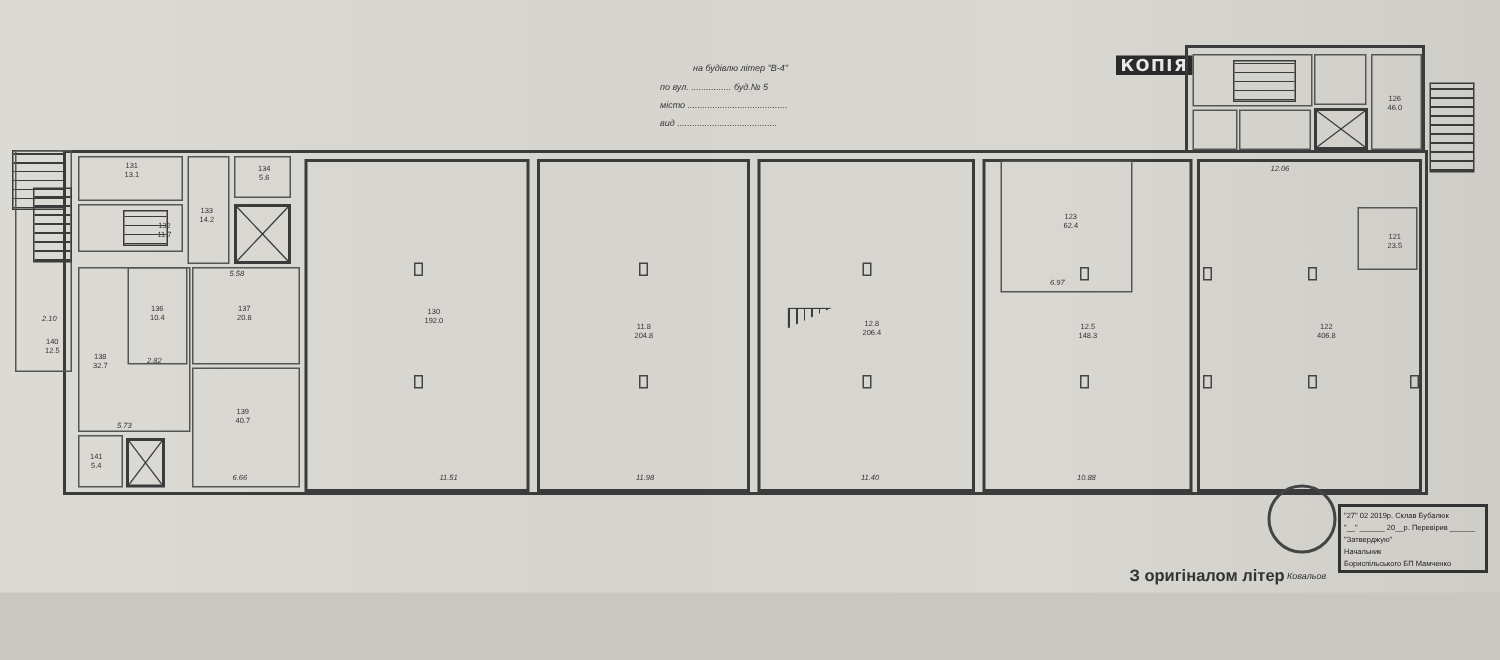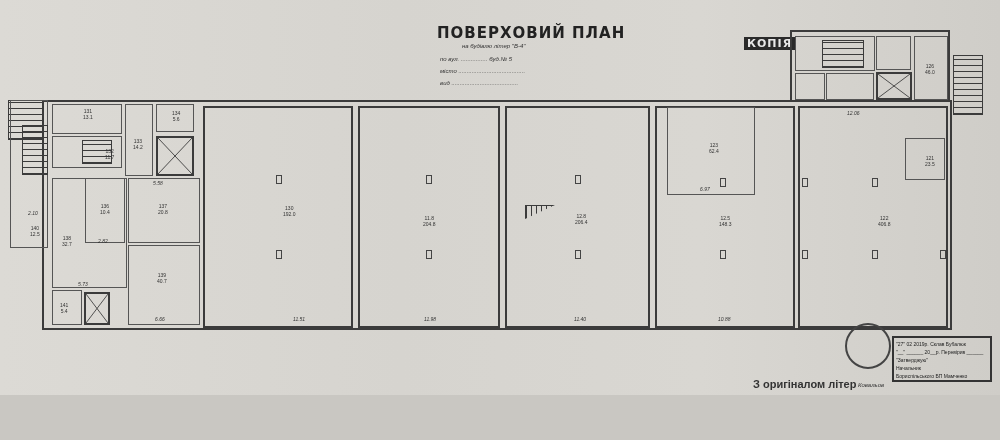--- a/index.html
+++ b/index.html
@@ -23,21 +23,20 @@
   .stamp-box div{line-height:8px;white-space:nowrap;}
   .original{position:absolute;left:753px;top:378px;font-size:11px;font-weight:bold;color:#333;}
   .sig{position:absolute;left:858px;top:382px;font-size:6px;font-style:italic;color:#333;}
 </style>
 </head>
 <body>
 
 <div id="sheet">
   <div class="paper-bottom"></div>
 
-  <div class="title">ПОВЕРХОВИЙ ПЛАН</div>
   <div class="subline" style="left:462px;top:43px;"><span>на будівлю літер</span> <span>"В-4"</span></div>
   <div class="subline" style="left:440px;top:56px;"><span>по вул.</span> <span>................</span> <span>буд.№</span> <span>5</span></div>
   <div class="subline" style="left:440px;top:68px;">місто ........................................</div>
   <div class="subline" style="left:440px;top:80px;">вид ........................................</div>
   <div class="kopia">КОПІЯ</div>
 
   <div class="wall" style="left:42px;top:100px;width:910px;height:230px;"></div>
 
   <div class="wall" style="left:790px;top:30px;width:160px;height:72px;"></div>
   <div class="thin" style="left:795px;top:36px;width:80px;height:35px;"></div>

